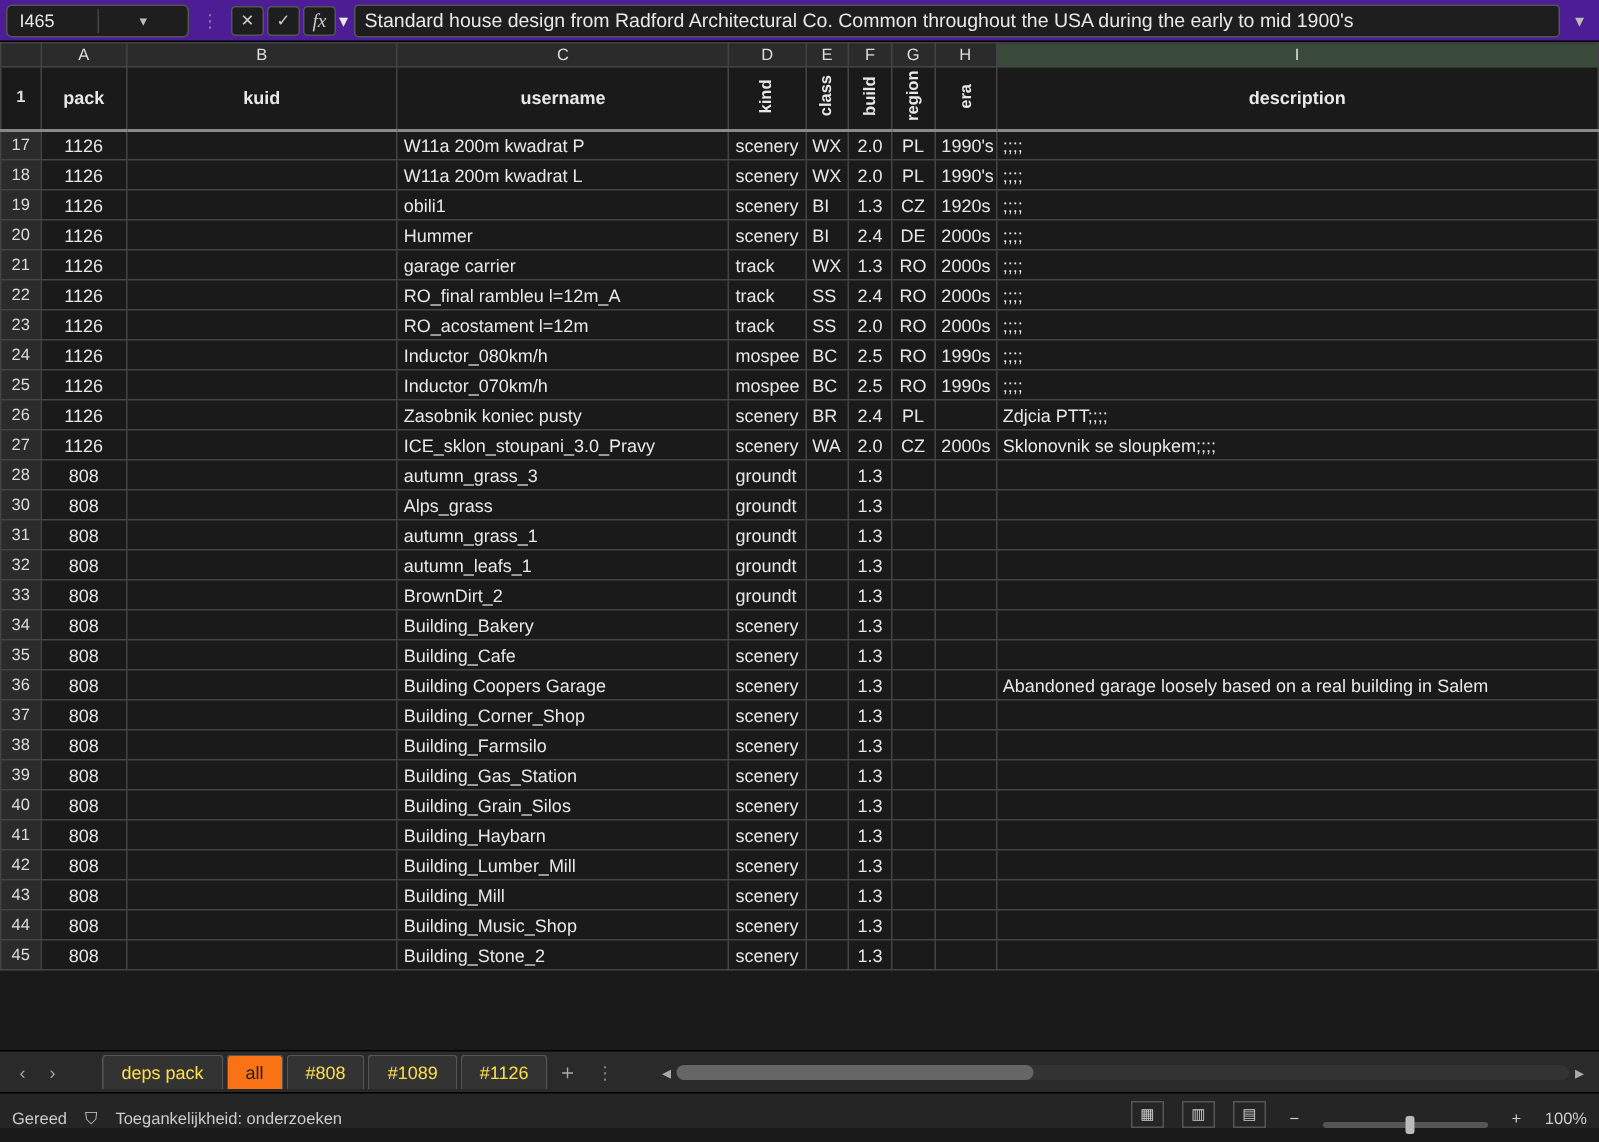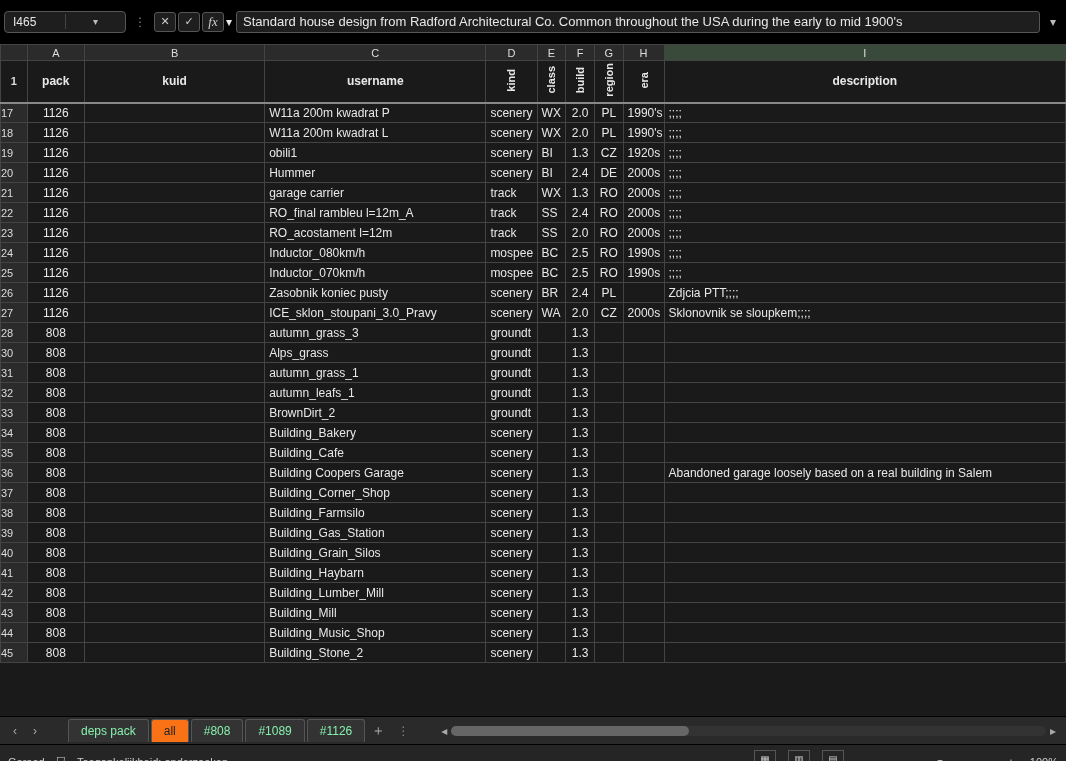--- a/index.html
+++ b/index.html
@@ -1,19 +1,19 @@
 <!DOCTYPE html>
 <html><head>
 <meta charset="utf-8">
 <style>
   * { box-sizing: border-box; margin: 0; padding: 0; }
   html, body { width: 1066px; height: 761px; background: #1a1a1a; color: #e8e8e8; font-family: "Segoe UI", Arial, sans-serif; font-size: 12px; overflow: hidden; }
   
   
-  .formula-row { display:flex; align-items:center; height:44px; background:#000000; border-bottom:1px solid #000; padding:2px 4px; gap:4px; }
+  .formula-row { display:flex; align-items:center; height:28px; background:#4c1d95; border-bottom:1px solid #000; padding:2px 4px; gap:4px; }
   .name-box { display:flex; align-items:center; background:#1e1e1e; border:1px solid #555; border-radius:4px; height:22px; }
   .name-box span { padding:0 8px; min-width:60px; font-size:12px; }
   .name-box .chev { width:18px; text-align:center; color:#bbb; font-size:10px; border-left:1px solid #444; padding:2px 4px; }
   .sep { color:#888; padding:0 4px; }
   .fx-group { display:flex; align-items:center; gap:2px; }
   .fx-btn { width:22px; height:20px; display:flex; align-items:center; justify-content:center; border:1px solid #555; border-radius:3px; background:#1e1e1e; color:#ccc; font-size:11px; }
   .fx-btn.italic { font-style:italic; font-family:"Times New Roman",serif; font-size:13px; }
   .formula-input { flex:1; height:22px; background:#1e1e1e; border:1px solid #555; border-radius:3px; padding:0 6px; color:#e8e8e8; font-size:13px; display:flex; align-items:center; }
   .formula-end { width:18px; text-align:center; color:#bbb; }
 
@@ -21,37 +21,37 @@
   .grid-wrap { height: 672px; overflow:hidden; background:#1a1a1a; position:relative; }
   table { border-collapse:collapse; table-layout:fixed; width:100%; }
   th, td { border:1px solid #444; height:20px; font-size:12px; background:#1a1a1a; color:#e8e8e8; vertical-align:middle; }
   
   
   .colhdr th { background:#2b2b2b; color:#ddd; text-align:center; font-weight:normal; height:16px; font-size:11px; }
   .colhdr th.sel { background:#3a4a3a; }
   .corner { width:26px; background:#2b2b2b; }
   
   
-  .rownum { width:26px; background:#2b2b2b; color:#ddd; font-size:11px; }
+  .rownum { width:26px; text-align:center; background:#2b2b2b; color:#ddd; font-size:11px; }
   
   
   .frozen td { height:40px; background:#1a1a1a; font-weight:bold; text-align:center; border-bottom:2px solid #888; }
   .frozen .vert { writing-mode:vertical-rl; transform:rotate(180deg); font-size:11px; padding:2px 0; }
   
   td.l { text-align:left; padding-left:4px; }
   td.c { text-align:center; }
   
   col.cA { width:56px; } col.cB { width:176px; } col.cC { width:216px; }
   col.cD { width:50px; } col.cE { width:28px; } col.cF { width:28px; }
   col.cG { width:28px; } col.cH { width:40px; } col.cI { width:392px; }
 
   
   .tab-row { height:28px; background:#2a2a2a; display:flex; align-items:center; border-top:1px solid #000; padding:0 6px; gap:2px; position:relative; }
   .tab-nav { width:18px; height:18px; display:flex; align-items:center; justify-content:center; color:#aaa; }
-  .tab { padding:4px 12px; background:#333; color:#86efac; border:1px solid #555; border-bottom:none; border-radius:3px 3px 0 0; font-size:12px; }
+  .tab { padding:4px 12px; background:#333; color:#fde047; border:1px solid #555; border-bottom:none; border-radius:3px 3px 0 0; font-size:12px; }
   .tab.active { background:#f97316; color:#222; }
   .tab-add { width:22px; text-align:center; color:#aaa; font-size:14px; }
   .hscroll { flex:1; margin-left:20px; display:flex; align-items:center; }
   .hscroll-track { flex:1; height:10px; background:#333; border-radius:5px; position:relative; }
   .hscroll-thumb { position:absolute; left:0; width:40%; height:10px; background:#666; border-radius:5px; }
   .hscroll-arr { width:14px; text-align:center; color:#aaa; }
   .tab-sep { color:#888; margin:0 6px; }
 
   
   .status { height:24px; background:#252525; display:flex; align-items:flex-end; padding:0 8px; gap:12px; font-size:11px; color:#ccc; border-top:1px solid #000; }

